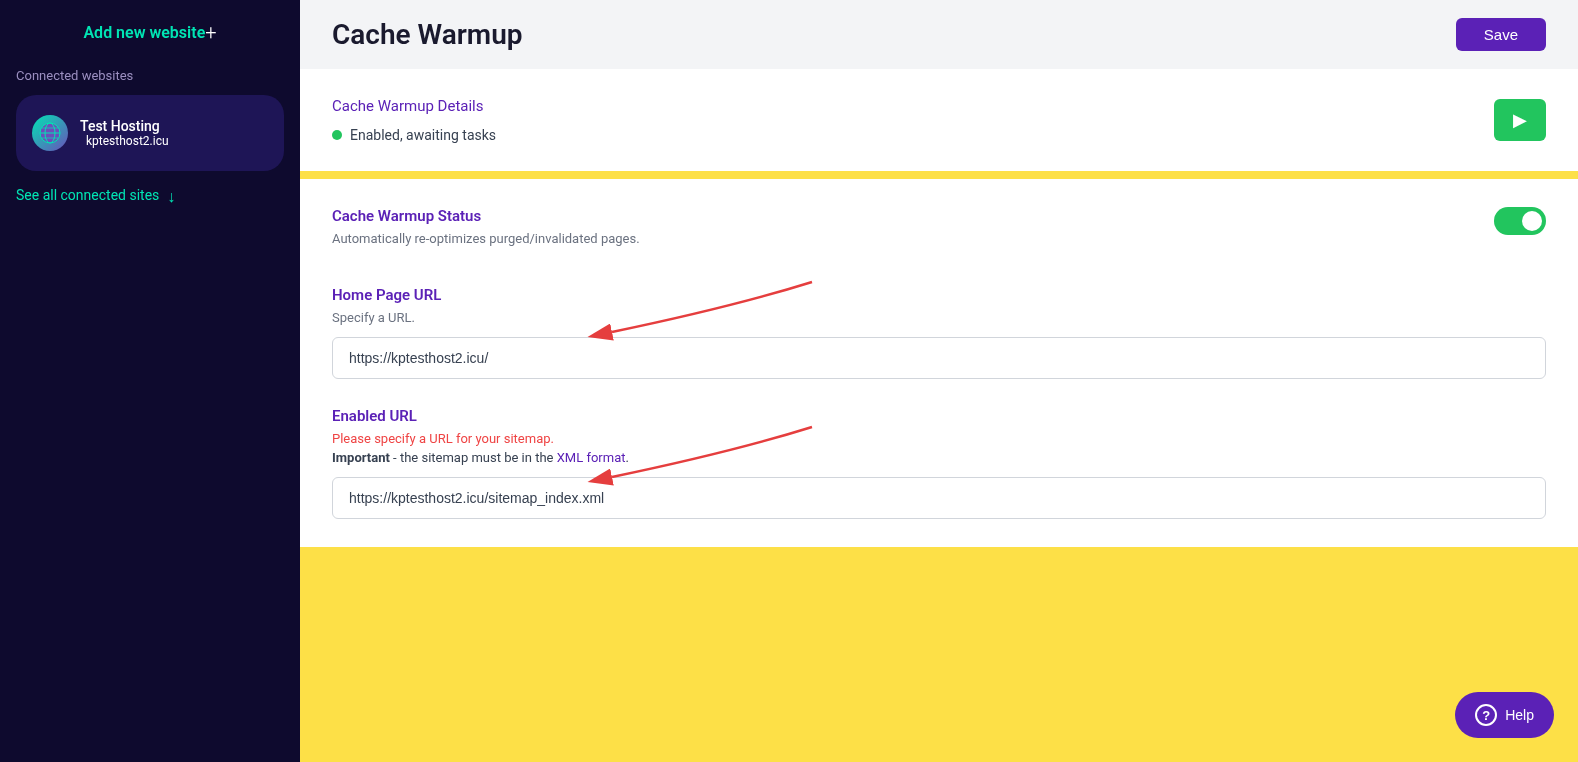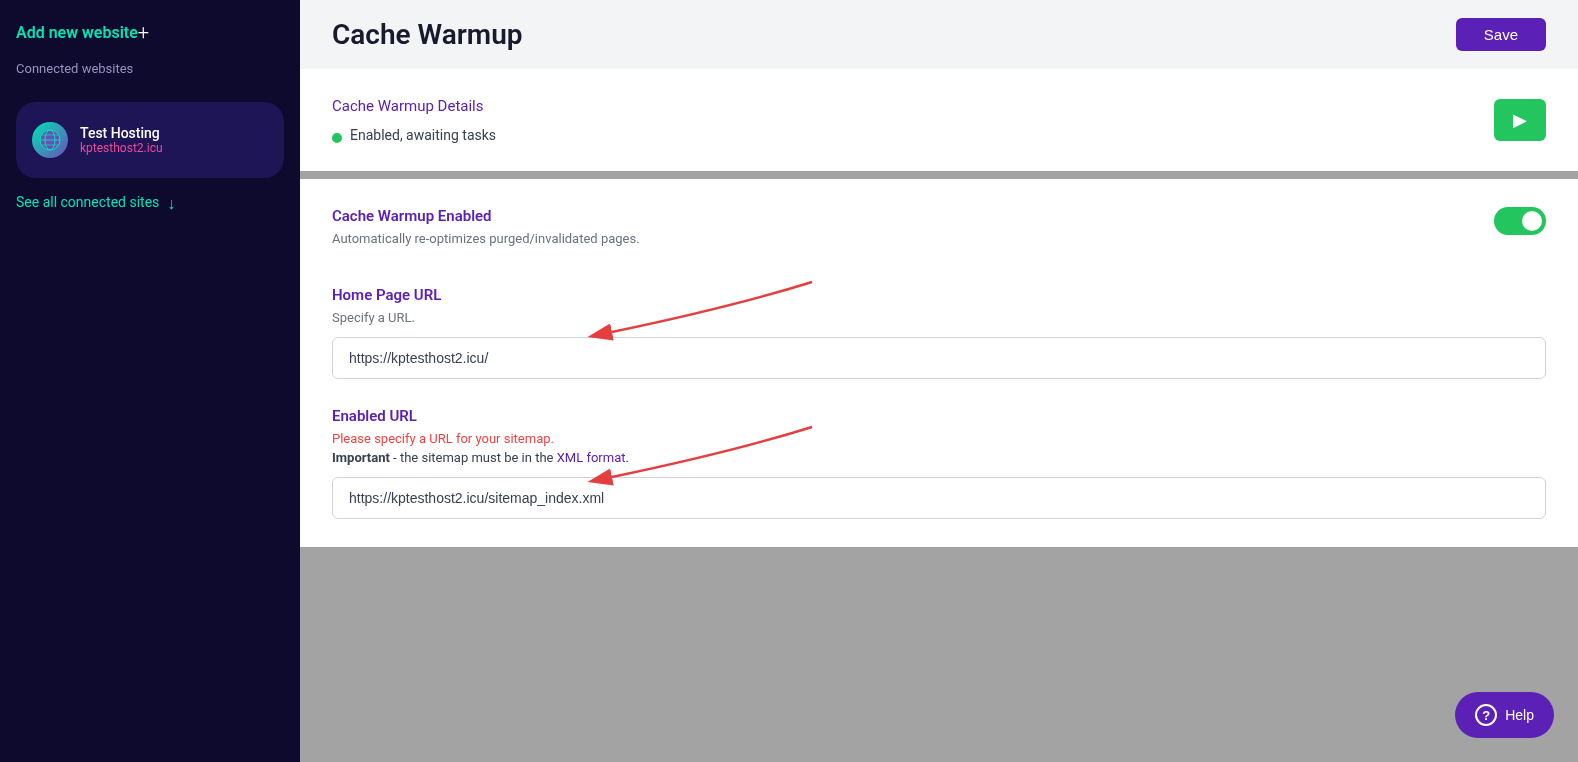--- a/index.html
+++ b/index.html
@@ -12,40 +12,40 @@
       background: #0e0a2e;
       color: #fff;
       display: flex;
       flex-direction: column;
       padding: 20px 16px;
       height: 100%;
     }
     .sidebar-header {
       display: flex;
       align-items: center;
-      justify-content: flex-start;
-      margin-bottom: 17px;
+      justify-content: center;
+      margin-bottom: 24px;
     }
     .add-new-website {
       color: #00e5b4;
       font-size: 16px;
       font-weight: 600;
       cursor: pointer;
       text-decoration: none;
     }
     .add-icon {
       color: #fff;
       font-size: 20px;
       cursor: pointer;
       font-weight: 300;
     }
     .connected-websites-label {
       color: #9b8fc0;
       font-size: 13px;
-      margin-bottom: 26px;
+      margin-bottom: 12px;
     }
     .site-card {
       background: #1e1556;
       border-radius: 20px;
       padding: 20px 16px;
       display: flex;
       align-items: center;
       gap: 12px;
       margin-bottom: 16px;
       cursor: pointer;
@@ -56,41 +56,41 @@
       border-radius: 50%;
       background: linear-gradient(135deg, #00e5b4, #6b4fbb);
       display: flex;
       align-items: center;
       justify-content: center;
       font-size: 16px;
       flex-shrink: 0;
     }
     .site-info { display: flex; flex-direction: column; }
     .site-name { color: #fff; font-size: 14px; font-weight: 500; }
-    .site-url { color: #ec4899; font-size: 12px; }
+    .site-url { color: #ffffff; font-size: 12px; margin-left: 6px; }
     .see-all-sites {
       display: flex;
       align-items: flex-start;
       gap: 8px;
       color: #00e5b4;
       font-size: 14px;
       cursor: pointer;
     }
     .see-all-sites .down-arrow {
       color: #00e5b4;
       font-size: 16px;
     }
 
     
     .main {
       flex: 1;
       display: flex;
       flex-direction: column;
       overflow-y: auto;
-      background: #a3a3a3;
+      background: #fde047;
     }
 
     
     .top-bar {
       display: flex;
       align-items: center;
       justify-content: space-between;
       padding: 18px 32px 18px 32px;
       background: #f3f4f6;
     }
@@ -121,21 +121,21 @@
     }
     .warmup-details-left {}
     .card-section-title {
       font-size: 15px;
       font-weight: 400;
       color: #5b21b6;
       margin-bottom: 12px;
     }
     .status-row {
       display: flex;
-      align-items: flex-end;
+      align-items: center;
       gap: 8px;
     }
     .status-dot {
       width: 10px;
       height: 10px;
       border-radius: 50%;
       background: #22c55e;
       flex-shrink: 0;
     }
     .status-text {
@@ -310,21 +310,21 @@
     </div>
     <button class="play-button">
       <span>▶</span>
     </button>
   </div>
 
   <div class="settings-card">
 
     <div class="section-block settings-row">
       <div>
-        <div class="section-label">Cache Warmup Enabled</div>
+        <div class="section-label">Cache Warmup Status</div>
         <div class="section-desc">Automatically re-optimizes purged/invalidated pages.</div>
       </div>
       <label class="toggle-switch">
         <input type="checkbox" checked="" style="">
         <span class="toggle-slider"></span>
       </label>
     </div>
 
     <div class="section-block" style="position:relative;">
       <div class="section-label">Home Page URL</div>

